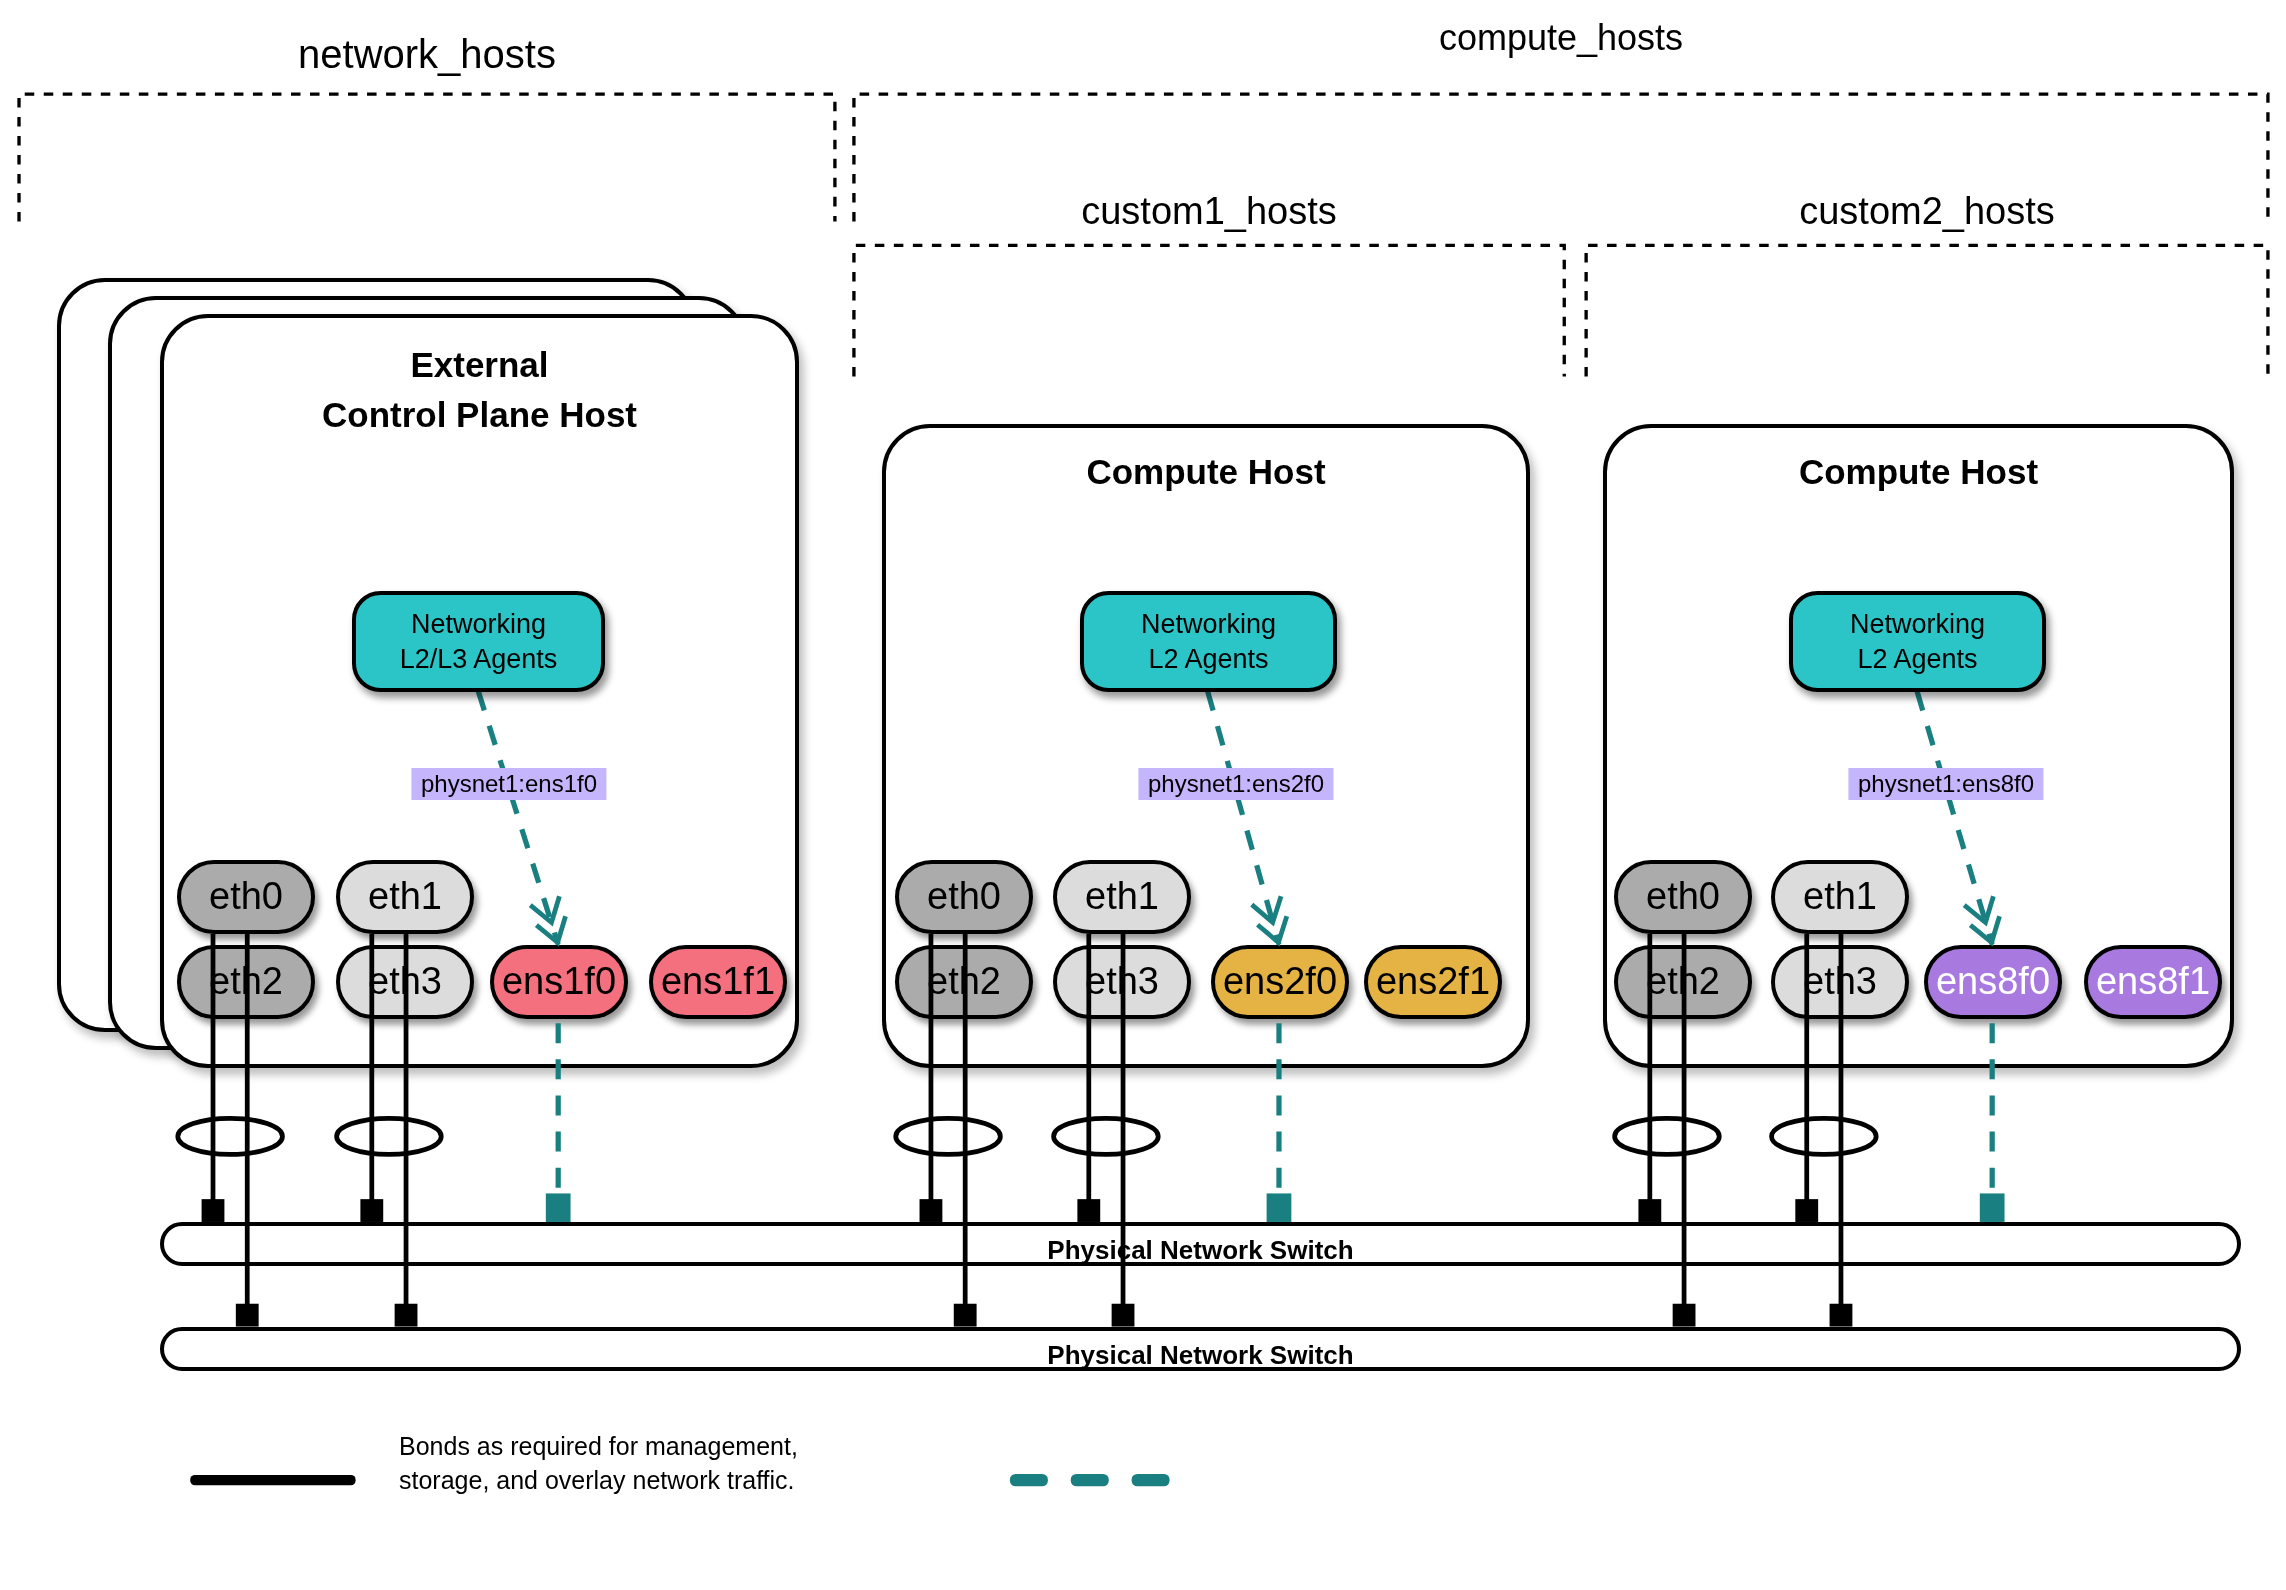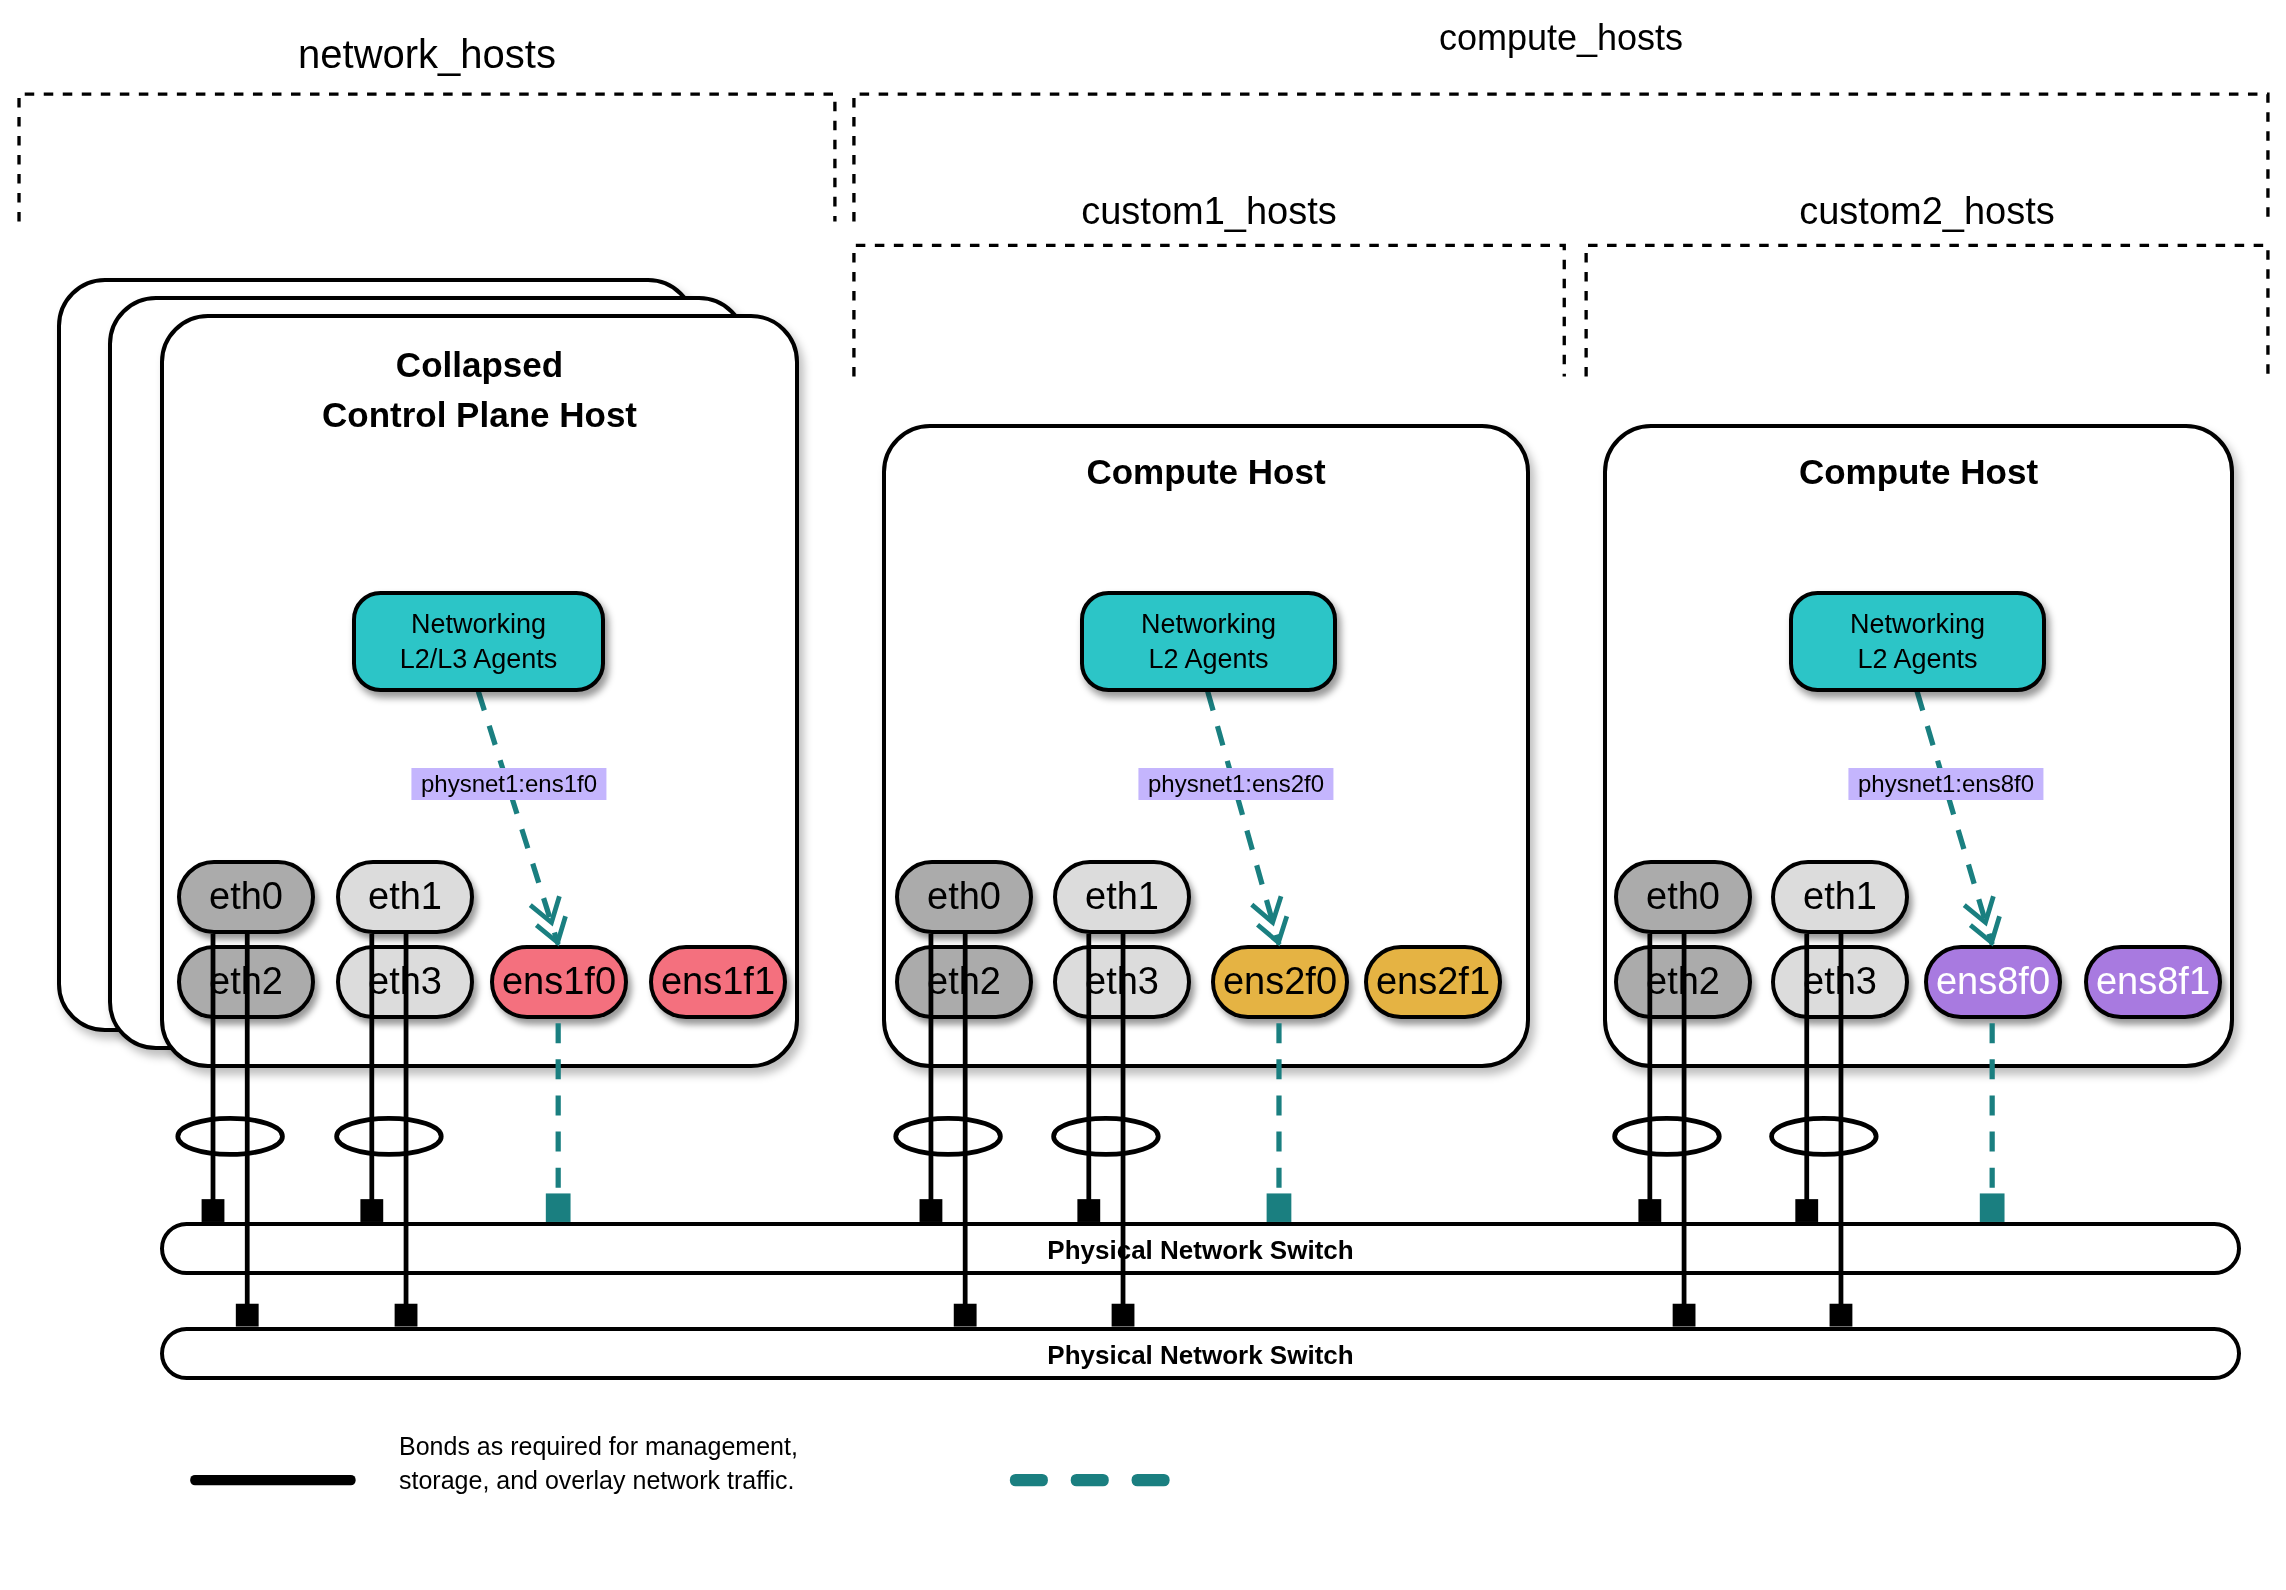--- a/index.html
+++ b/index.html
@@ -39,21 +39,21 @@
     text-align:center;line-height:65px;font-size:38px;
   }
   .pill.dark  {background:var(--gray-dark);}
   .pill.light {background:var(--gray-light);}
   .pill.pink  {background:var(--pink);}
   .pill.gold  {background:var(--gold);}
   .pill.purple{background:var(--purple);}
   .pill.purple .lbl{color:#fff;}
   
   .switch{
-    position:absolute;box-sizing:border-box;left:160px;width:2081px;height:53px;
+    position:absolute;box-sizing:border-box;left:160px;width:2081px;height:44px;
     background:#fff;border:4.3px solid #000;border-radius:27px;
   }
   .switch .lbl{
     position:relative;z-index:20;display:block;text-align:center;
     line-height:48px;font-weight:bold;font-size:26px;
   }
   
   .group-label{
     position:absolute;z-index:20;transform:translate(-50%,-50%);
     font-size:40px;white-space:nowrap;
@@ -78,21 +78,21 @@
 
   <div class="group-label" style="left:427px;top:54px;">network_hosts</div>
   <div class="group-label" style="left:1561px;top:38px;font-size:36px;">compute_hosts</div>
   <div class="group-label" style="left:1209px;top:211px;font-size:38px;">custom1_hosts</div>
   <div class="group-label" style="left:1927px;top:211px;font-size:38px;">custom2_hosts</div>
 
   <div class="backcard" style="left:57px;top:278px;width:639px;height:754px;"></div>
   <div class="backcard" style="left:108px;top:296px;width:639px;height:754px;"></div>
   <div class="card" style="left:160px;top:314px;width:639px;height:754px;"></div>
   <div class="host-title" style="left:160px;top:340px;width:639px;">
-    <div>Collapsed</div>
+    <div>External</div>
     <div>Control Plane Host</div>
   </div>
   <div class="agent" style="left:352px;top:591px;width:253px;height:101px;">
     <div>Networking</div>
     <div>L2/L3 Agents</div>
   </div>
   <div class="physnet" style="left:509px;top:768px;">physnet1:ens1f0</div>
   <div class="pill dark" style="left:177px;top:860px;">
       <span class="lbl">eth0</span>
     </div>

